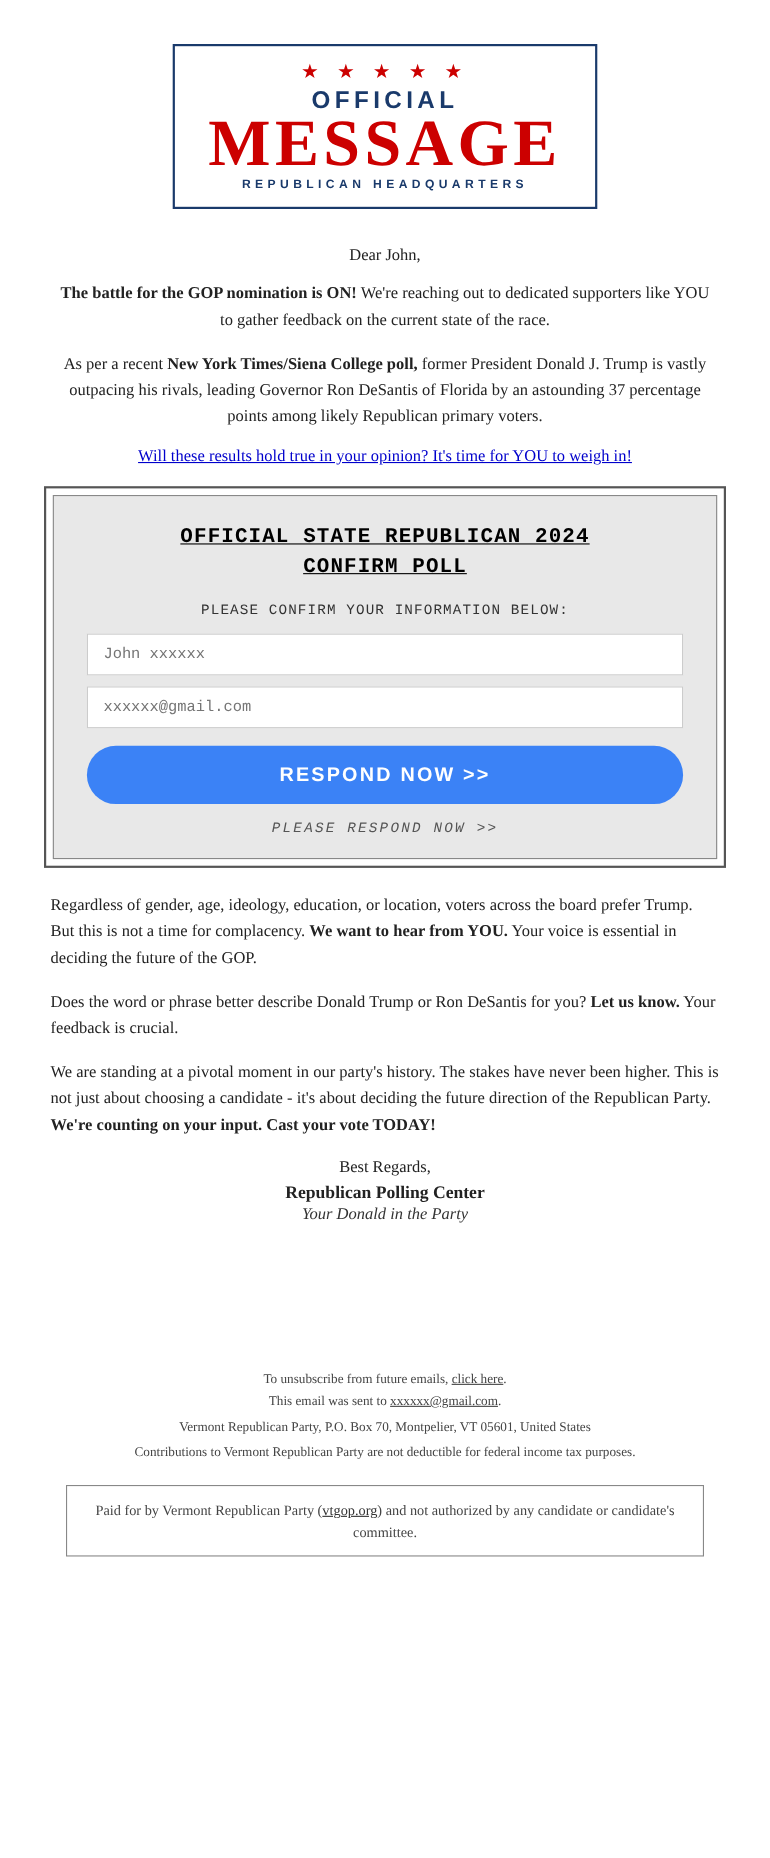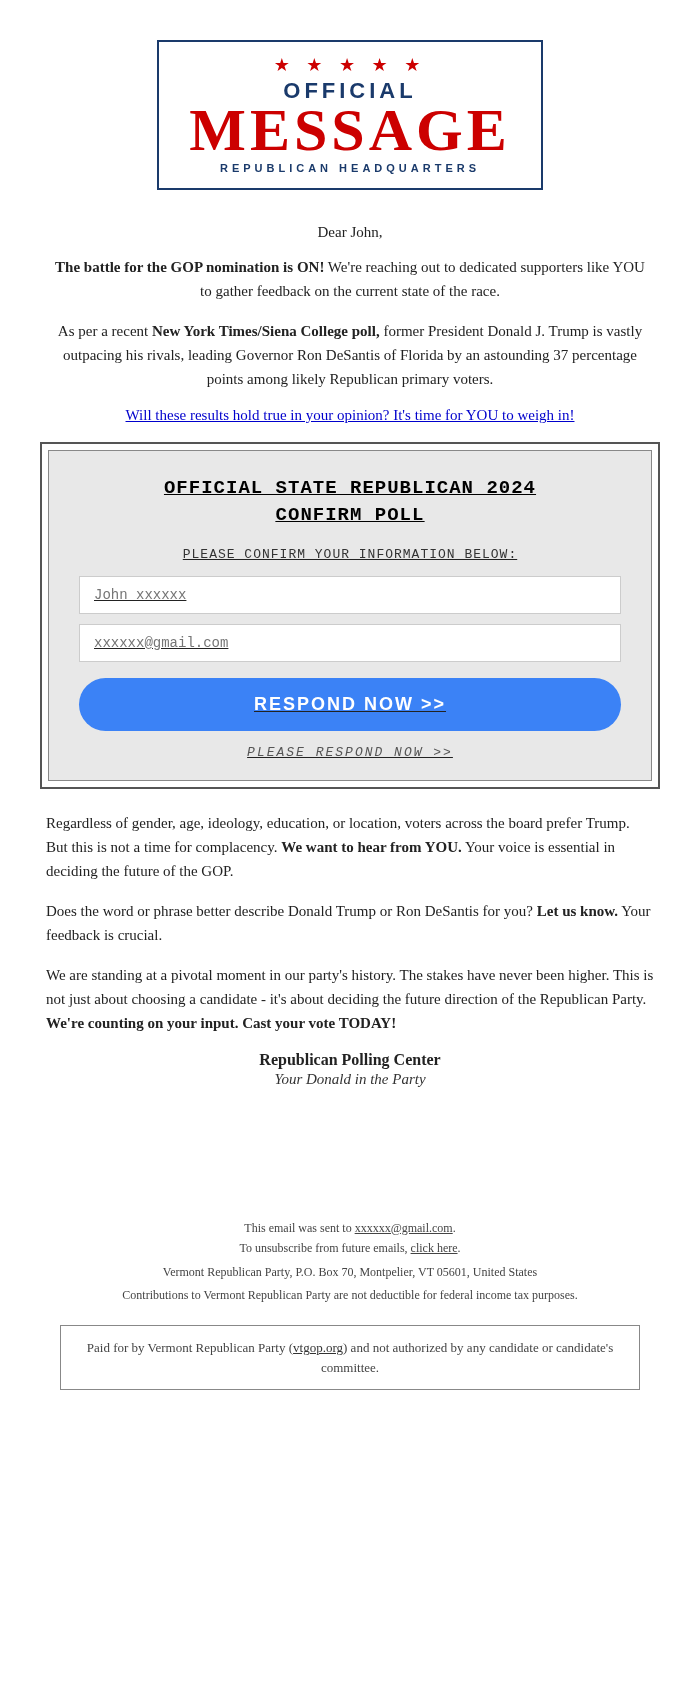--- a/index.html
+++ b/index.html
@@ -94,21 +94,20 @@
     
     .poll-outer {
       border: 2px solid #555;
       padding: 6px;
       margin-bottom: 22px;
     }
     .poll-inner {
       border: 1px solid #888;
       background: #e8e8e8;
       padding: 24px 30px 20px;
-      text-decoration: underline;
     }
     .poll-title {
       font-family: 'Courier New', Courier, monospace;
       font-size: 19px;
       font-weight: bold;
       color: #000;
       text-align: center;
       text-decoration: underline;
       letter-spacing: 1px;
       line-height: 1.4;
@@ -270,31 +269,32 @@
   </p>
 
   <p class="body-para">
     <span>Does the word or phrase better describe Donald Trump or Ron DeSantis for you? </span><strong>Let us know.</strong><span> Your feedback is crucial.</span>
   </p>
 
   <p class="body-para">
     <span>We are standing at a pivotal moment in our party's history. The stakes have never been higher. This is not just about choosing a candidate - it's about deciding the future direction of the Republican Party. </span><strong>We're counting on your input. Cast your vote TODAY!</strong>
   </p>
 
+  <p class="closing">Best Regards,</p>
   <p class="closing-org">Republican Polling Center</p>
   <p class="closing-tagline">Your Donald in the Party</p>
 
   <div class="footer-spacer"></div>
 
   <div class="footer-section">
     <div>
+      <span>To unsubscribe from future emails, </span><a href="#">click here</a><span>.</span>
+    </div>
+    <div>
       <span>This email was sent to </span><a href="#">xxxxxx@gmail.com</a><span>.</span>
-    </div>
-    <div>
-      <span>To unsubscribe from future emails, </span><a href="#">click here</a><span>.</span>
     </div>
     <div class="footer-address">Vermont Republican Party, P.O. Box 70, Montpelier, VT 05601, United States</div>
     <div class="footer-disclaimer">Contributions to Vermont Republican Party are not deductible for federal income tax purposes.</div>
     <div class="footer-paid">
       <span>Paid for by Vermont Republican Party (</span><a href="#">vtgop.org</a><span>) and not authorized by any candidate or candidate's committee.</span>
     </div>
   </div>
 
 </div>
 

